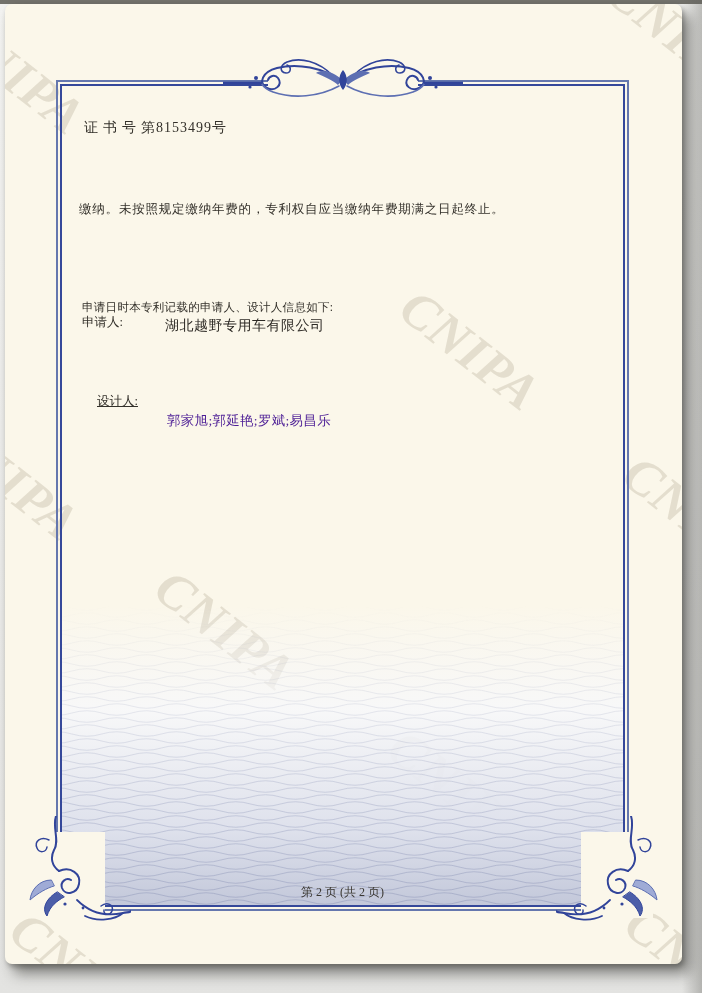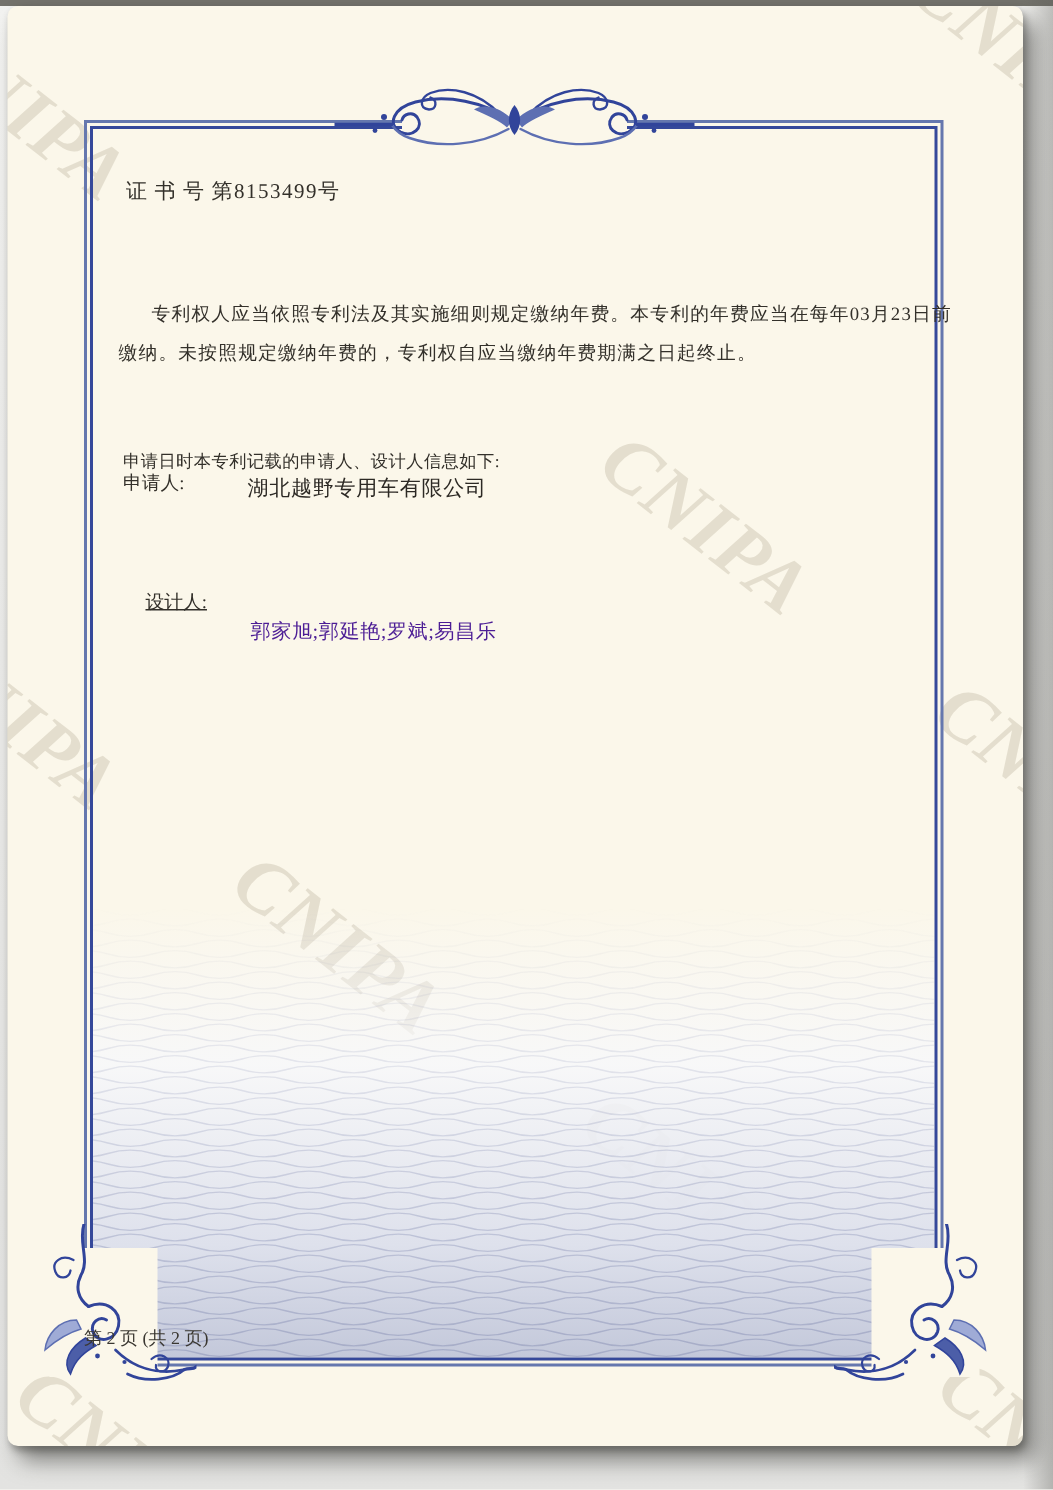--- a/index.html
+++ b/index.html
@@ -65,21 +65,21 @@
   .cert-line{left:79px;top:115px;font-size:14px;}
   .cert-line .lab{letter-spacing:5px;}
   .cert-line .num{letter-spacing:1px;text-align:right;}
   .para{left:74px;top:192px;font-size:12.5px;line-height:26px;letter-spacing:0.8px;}
   .para .l1{padding-left:22px;}
   .heading{left:77px;top:272px;font-size:11.5px;letter-spacing:0.3px;margin-top:24px;}
   .app-label{left:77px;top:310px;font-size:12.5px;}
   .app-name{left:160px;top:313px;font-size:14px;letter-spacing:0.5px;color:#2c2924;}
   .des-label{left:92px;top:389px;font-size:12.5px;text-decoration:underline;}
   .des-names{left:162px;top:408px;font-size:13.5px;letter-spacing:0.3px;color:#4c1d95;}
-  .footer{left:51px;top:880px;width:573px;text-align:left;font-size:12px;color:#3a3731;white-space:normal;}
+  .footer{left:51px;top:880px;width:573px;text-align:center;font-size:12px;color:#3a3731;white-space:normal;}
 </style>
 </head>
 <body>
 
 <div class="top-edge"></div>
 <div class="right-edge-shade"></div>
 
 <div class="card">
 
   <span class="wm wm1">CNIPA</span>
@@ -144,21 +144,20 @@
       <circle cx="44" cy="88" r="1.6" fill="#31449a" stroke="none"></circle>
       <circle cx="62" cy="92" r="1.4" fill="#31449a" stroke="none"></circle>
     </g>
   </svg>
 
   <div class="txt cert-line">
     <span class="lab">证书号</span><span class="num">第8153499号</span>
   </div>
 
   <div class="txt para">
-    <div class="l1">专利权人应当依照专利法及其实施细则规定缴纳年费。本专利的年费应当在每年03月23日前</div>
     <div class="l2">缴纳。未按照规定缴纳年费的，专利权自应当缴纳年费期满之日起终止。</div>
   </div>
 
   <div class="txt heading">申请日时本专利记载的申请人、设计人信息如下:</div>
   <div class="txt app-label">申请人:</div>
   <div class="txt app-name">湖北越野专用车有限公司</div>
   <div class="txt des-label">设计人:</div>
   <div class="txt des-names">郭家旭;郭延艳;罗斌;易昌乐</div>
 
   <div class="txt footer">第 2 页 (共 2 页)</div>

